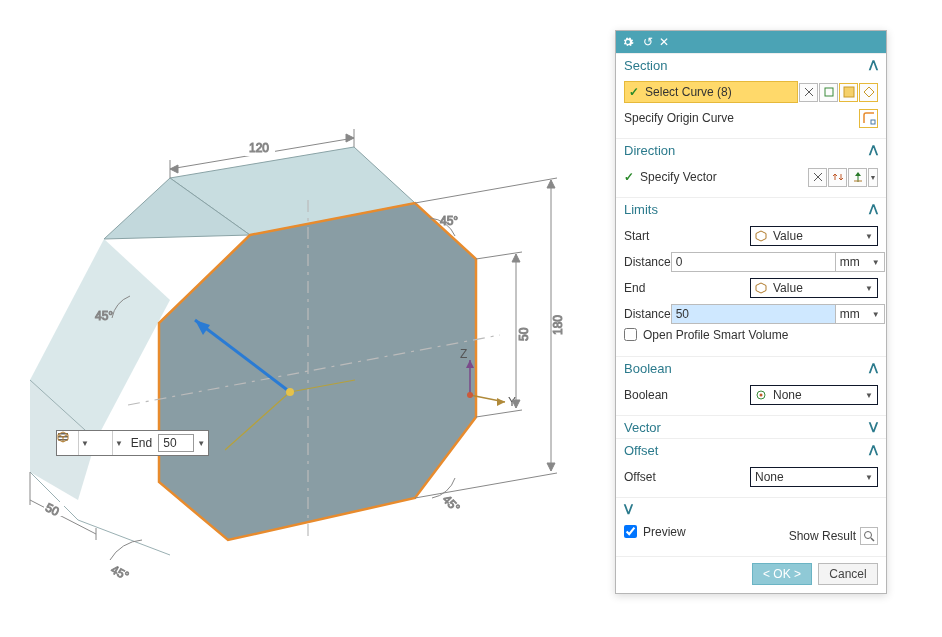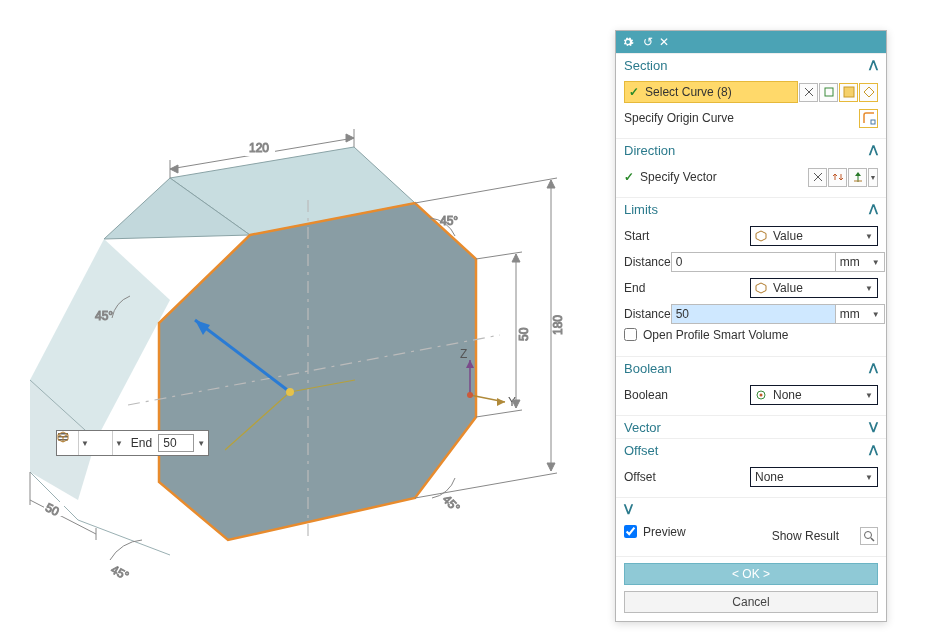--- a/index.html
+++ b/index.html
@@ -86,29 +86,28 @@
     font-size: 12px; color: #333; background: #fff; gap: 8px;
   }
   .input-pair .unit-arrow { font-size: 8px; margin-left: 4px; color: #555; }
 
   .checkbox-row { display: flex; align-items: flex-start; height: 22px; }
   .checkbox-row input { margin: 0 6px 0 0; }
 
   .footer {
     padding: 6px 8px 8px 8px; display: flex; justify-content: flex-end; gap: 6px;
     border-top: 1px solid #eee;
-    flex-direction: column;
   }
   .btn {
     height: 22px; min-width: 60px; border: 1px solid #bbb; background: #f4f4f4;
     font-size: 12px; color: #444; cursor: pointer; padding: 0 10px;
   }
   .btn.primary { background: #8fc9d6; color: #fff; border-color: #6bb4c4; }
 
-  .show-result { display:flex; align-items:center; gap:21px; color:#333; }
+  .show-result { display:flex; align-items:center; gap:4px; color:#333; }
   .show-result .sr-btn {
     width:18px; height:18px; border:1px solid #bbb; display:flex; align-items:center; justify-content:center;
   }
 
   .origin-curve-icon {
     width:19px;height:19px;border:1px solid #e6b93a;display:flex;align-items:center;justify-content:center;
   }
 </style>
 </head>
 <body>

